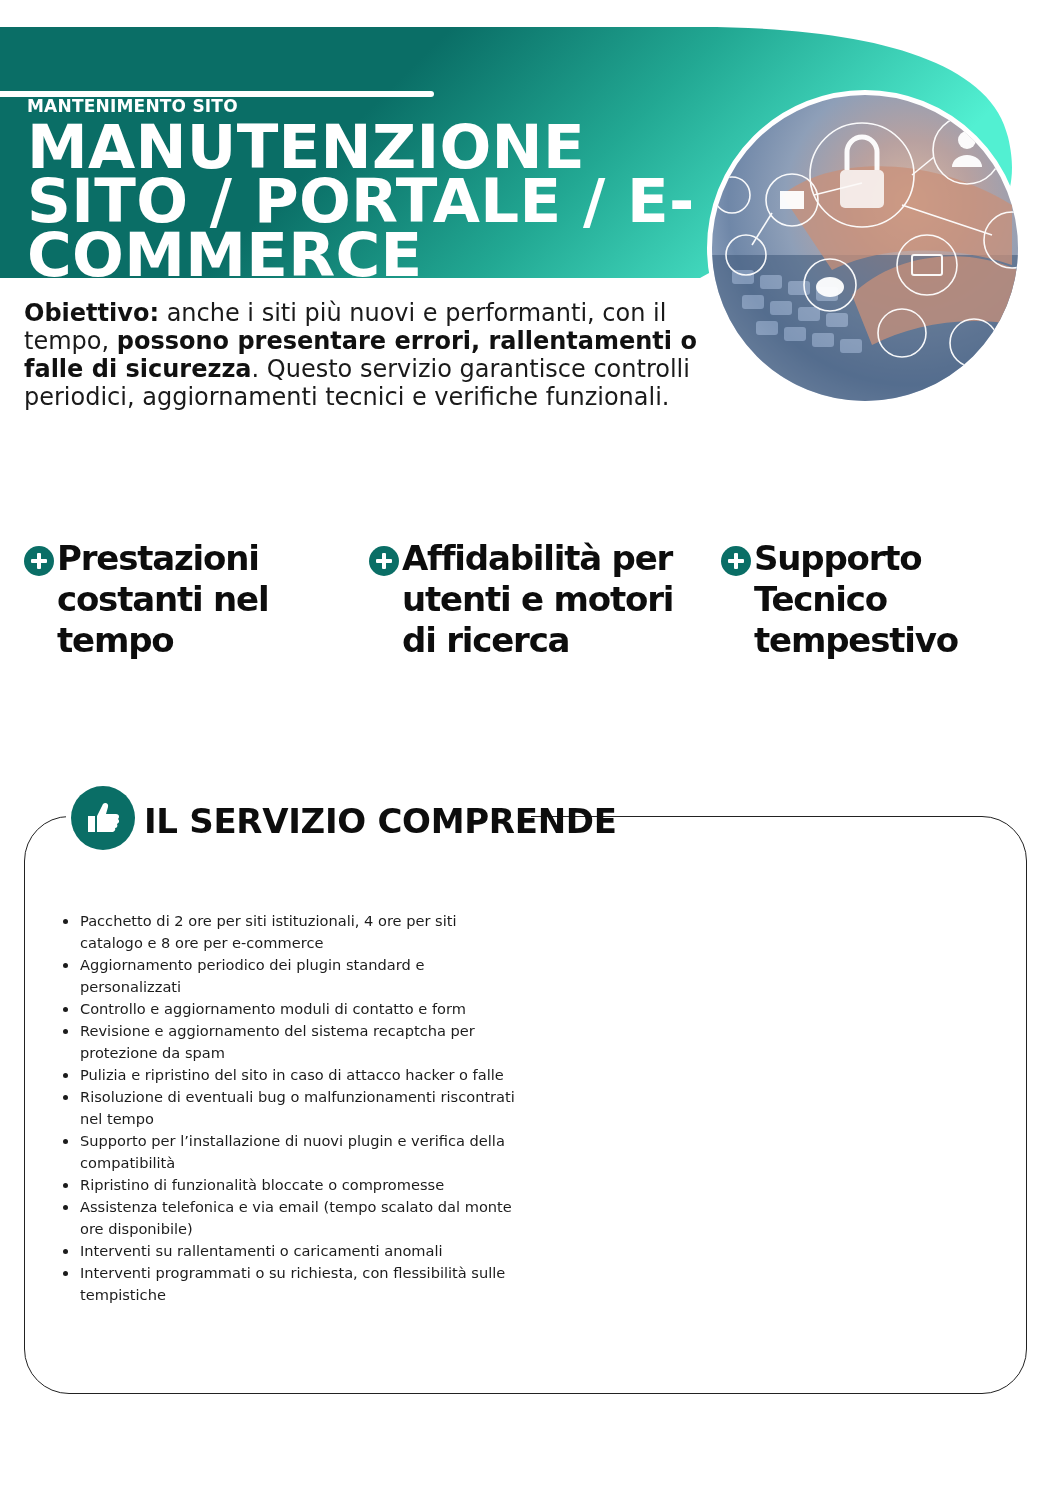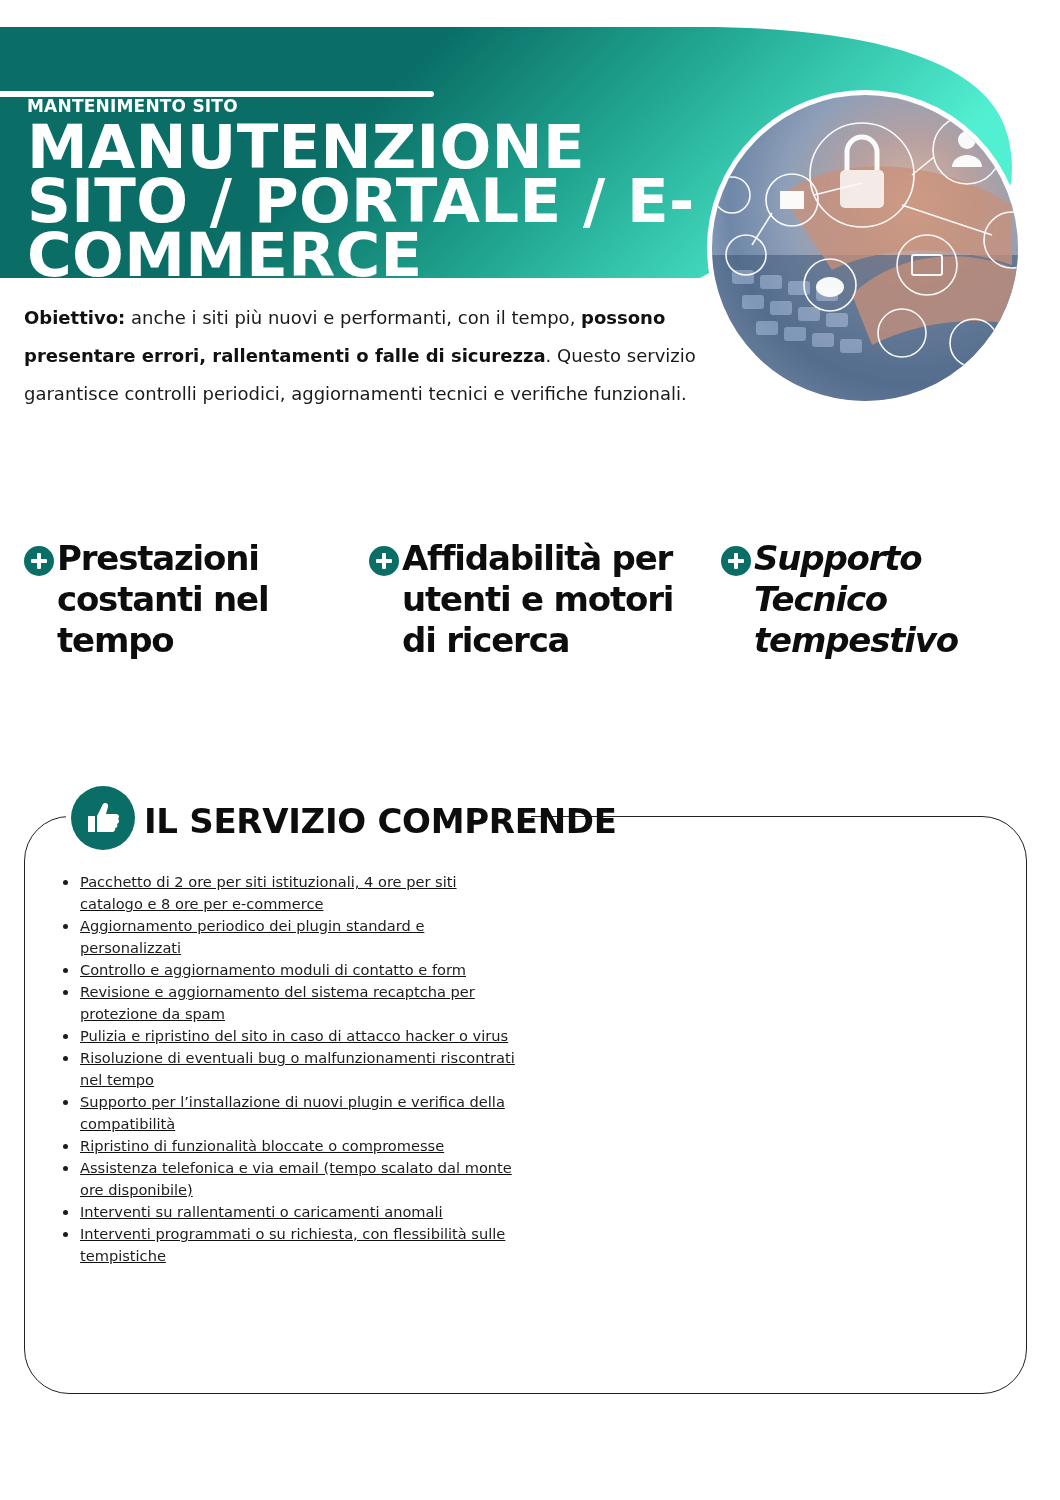--- a/index.html
+++ b/index.html
@@ -29,62 +29,62 @@
   .photo {
     position: absolute; left: 707px; top: 90px; width: 316px; height: 316px;
     border-radius: 50%; overflow: hidden;
     border: 5px solid #ffffff;
     background: radial-gradient(circle at 65% 35%, #d9b8a4 0%, #b8a1a0 22%, #8e9fb8 45%, #6f87a8 65%, #c9d3e4 100%);
   }
   .photo svg { position: absolute; left: 0; top: 0; }
 
   .objective {
     position: absolute; left: 24px; top: 299px; width: 690px;
-    font-family: "DejaVu Sans", sans-serif; font-size: 18px; line-height: 38px; color: #1a1a1a;
+    font-family: "DejaVu Sans", sans-serif; font-size: 24px; line-height: 28px; color: #1a1a1a;
   }
   .objective b { font-weight: bold; color: #111; }
 
   .benefits { position: absolute; left: 0; top: 538px; width: 1060px; height: 140px; }
   .benefit { position: absolute; top: 0; display: flex; align-items: flex-start; }
   .benefit .plus {
     width: 30px; height: 30px; border-radius: 50%; background: #0a6e66;
     position: relative; margin-top: 8px; flex: none;
   }
   .benefit .plus::before, .benefit .plus::after {
     content: ""; position: absolute; background: #fff; border-radius: 1px;
   }
   .benefit .plus::before { left: 7px; top: 13px; width: 16px; height: 4px; }
   .benefit .plus::after { left: 13px; top: 7px; width: 4px; height: 16px; }
   .benefit .label {
     margin-left: 3px; font-family: "DejaVu Sans", sans-serif; font-weight: bold;
     font-size: 34px; line-height: 41px; color: #0d0d0d; letter-spacing: -1.2px;
   }
   .b1 { left: 24px; } .b1 .label { width: 260px; }
   .b2 { left: 369px; } .b2 .label { width: 300px; }
-  .b3 { left: 721px; } .b3 .label { width: 280px; font-style: italic; }
+  .b3 { left: 721px; } .b3 .label { width: 280px; }
 
   .service-box {
     position: absolute; left: 24px; top: 816px; width: 1003px; height: 578px;
     border: 1.5px solid #222; border-radius: 45px;
   }
   .service-title-bg {
     position: absolute; left: 66px; top: 790px; width: 465px; height: 60px; background: #fff;
   }
   .thumb-circle {
     position: absolute; left: 71px; top: 786px; width: 64px; height: 64px;
     border-radius: 50%; background: #0a6e66;
   }
   .thumb-circle svg { position: absolute; left: 14px; top: 14px; }
   .service-title {
     position: absolute; left: 144px; top: 801px;
     font-family: "DejaVu Sans", sans-serif; font-weight: bold; font-size: 34px; color: #0d0d0d;
     letter-spacing: -0.3px;
   }
   .service-list {
-    position: absolute; left: 62px; top: 871px; width: 455px; list-style: none; text-decoration: underline;
+    position: absolute; left: 62px; top: 910px; width: 455px; list-style: none;
   }
   .service-list li {
     position: relative; padding-left: 18px;
     font-family: "DejaVu Sans", sans-serif; font-size: 14.6px; line-height: 22px; color: #1c1c1c;
   }
   .service-list li::before {
     content: ""; position: absolute; left: 1px; top: 9px; width: 5px; height: 5px;
     border-radius: 50%; background: #1c1c1c;
   }
 </style>
@@ -183,20 +183,20 @@
     <path d="M12 16 L18 4 C 20 2, 24 3, 23 7 L 21 14 L 31 14 C 34 14, 35 17, 33 19 C 35 21, 34 23, 32 24 C 33 26, 32 28, 30 28 C 31 30, 29 32, 27 32 L 12 32 Z" fill="#ffffff"></path>
   </svg>
 </div>
 <h2 class="service-title">IL SERVIZIO COMPRENDE</h2>
 
 <ul class="service-list">
   <li>Pacchetto di 2 ore per siti istituzionali, 4 ore per siti catalogo e 8 ore per e-commerce</li>
   <li>Aggiornamento periodico dei plugin standard e personalizzati</li>
   <li>Controllo e aggiornamento moduli di contatto e form</li>
   <li>Revisione e aggiornamento del sistema recaptcha per protezione da spam</li>
-  <li>Pulizia e ripristino del sito in caso di attacco hacker o virus</li>
+  <li>Pulizia e ripristino del sito in caso di attacco hacker o falle</li>
   <li>Risoluzione di eventuali bug o malfunzionamenti riscontrati nel tempo</li>
   <li>Supporto per l’installazione di nuovi plugin e verifica della compatibilità</li>
   <li>Ripristino di funzionalità bloccate o compromesse</li>
   <li>Assistenza telefonica e via email (tempo scalato dal monte ore disponibile)</li>
   <li>Interventi su rallentamenti o caricamenti anomali</li>
   <li>Interventi programmati o su richiesta, con flessibilità sulle tempistiche</li>
 </ul>
 
 </body></html>

